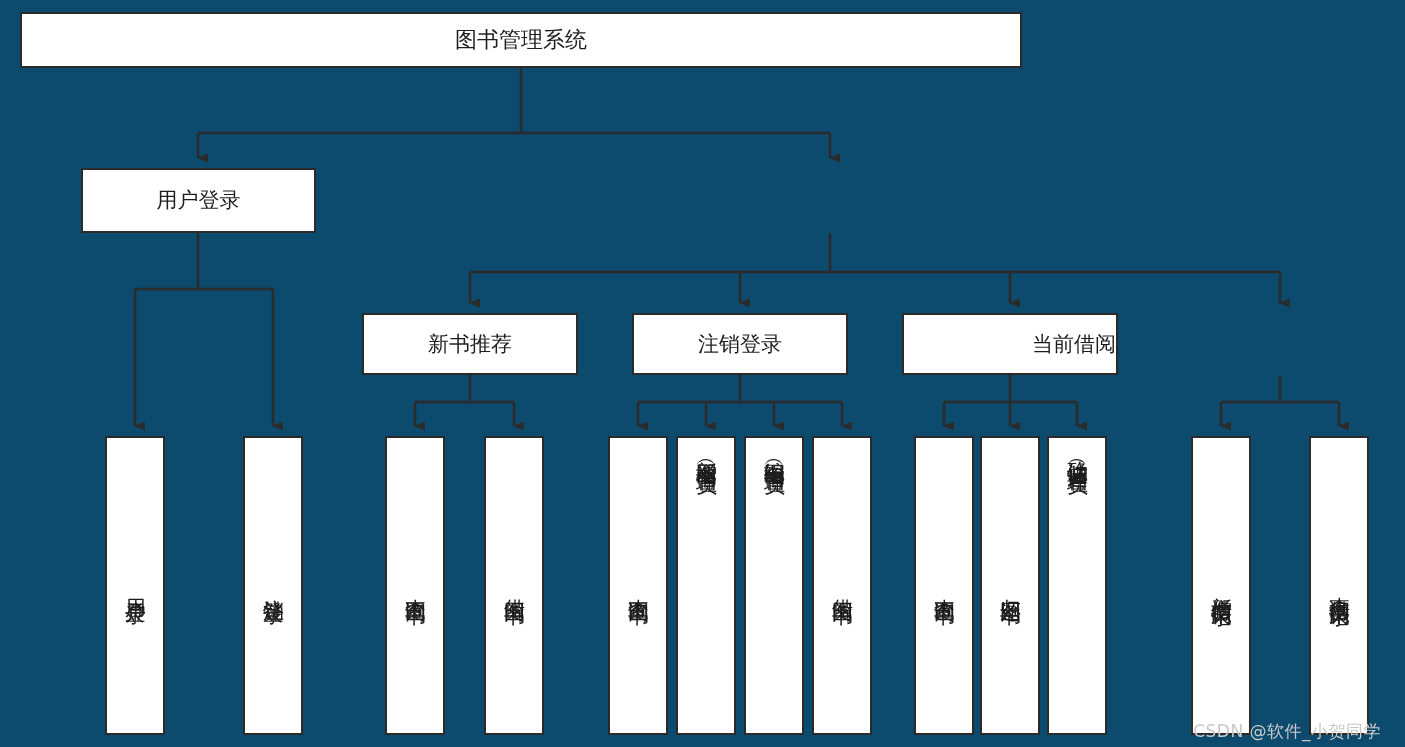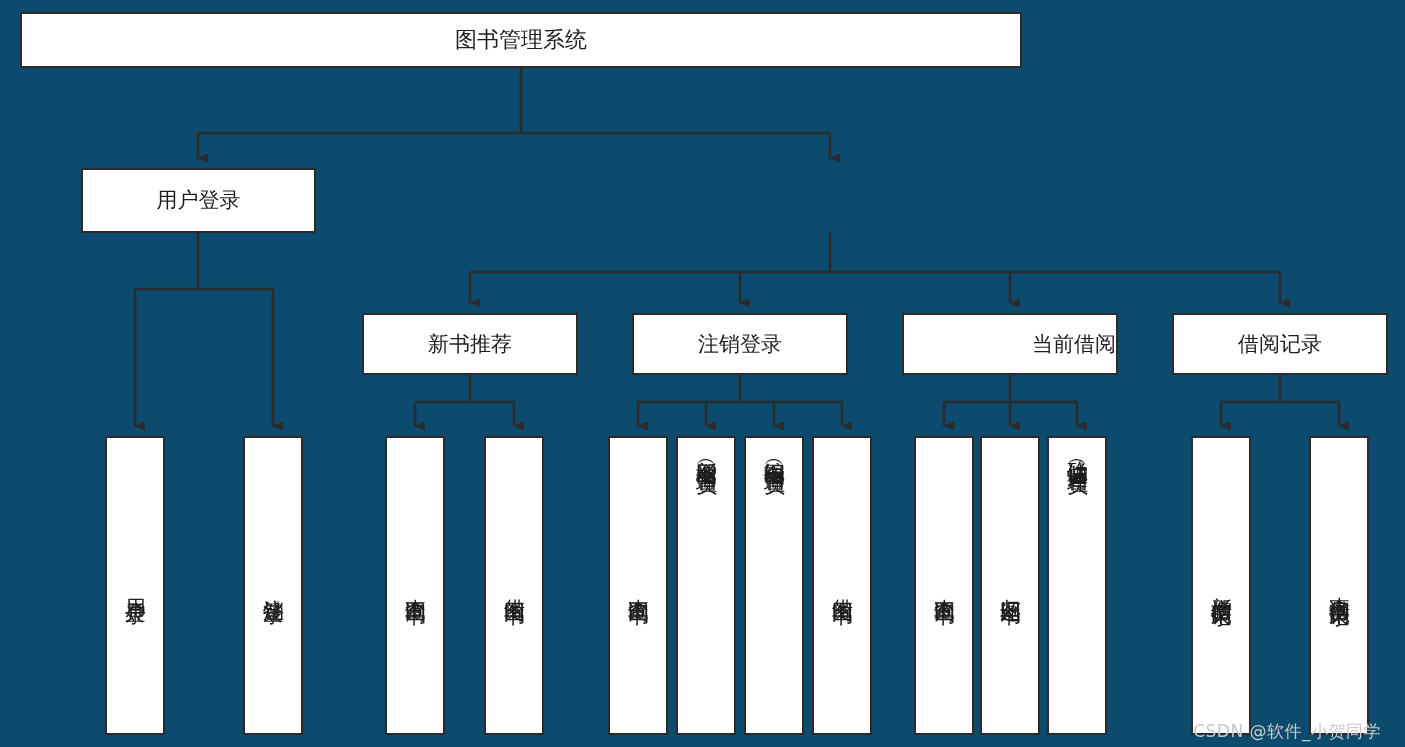--- a/index.html
+++ b/index.html
@@ -141,23 +141,20 @@
 
   <div class="node horizontal" style="left:362px; top:313px; width:216px; height:62px;">
     <span class="node-label">新书推荐</span>
   </div>
   <div class="node horizontal" style="left:632px; top:313px; width:216px; height:62px;">
     <span class="node-label">注销登录</span>
   </div>
   <div class="node horizontal" style="left:902px; top:313px; width:216px; height:62px;justify-content:flex-end;">
     <span class="node-label">当前借阅</span>
   </div>
-  <div class="node horizontal" style="left:1172px; top:313px; width:216px; height:62px;">
-    <span class="node-label">借阅记录</span>
-  </div>
 
   <div class="node vertical centered" style="left:105px; top:436px; width:60px; height:299px;">
     <span class="node-label">用户登录</span>
   </div>
   <div class="node vertical centered" style="left:243px; top:436px; width:60px; height:299px;">
     <span class="node-label">注销登录</span>
   </div>
 
   <div class="node vertical centered" style="left:385px; top:436px; width:60px; height:299px;">
     <span class="node-label">查询图书</span>

